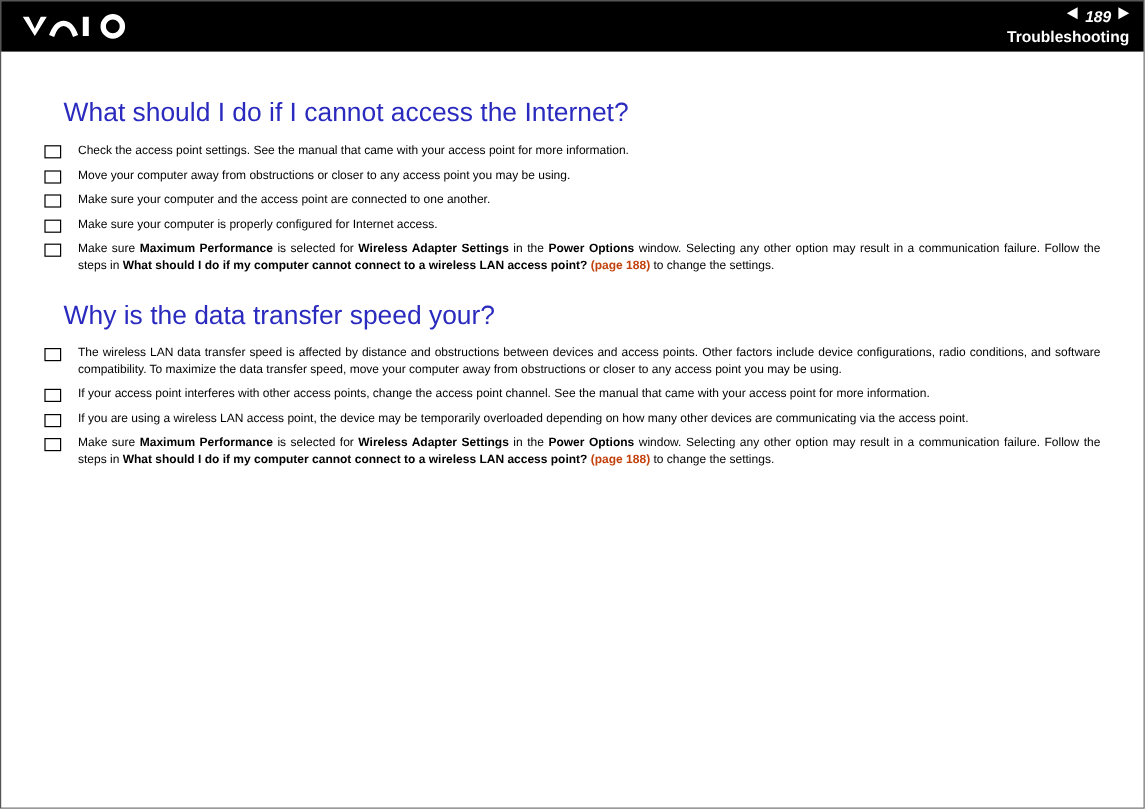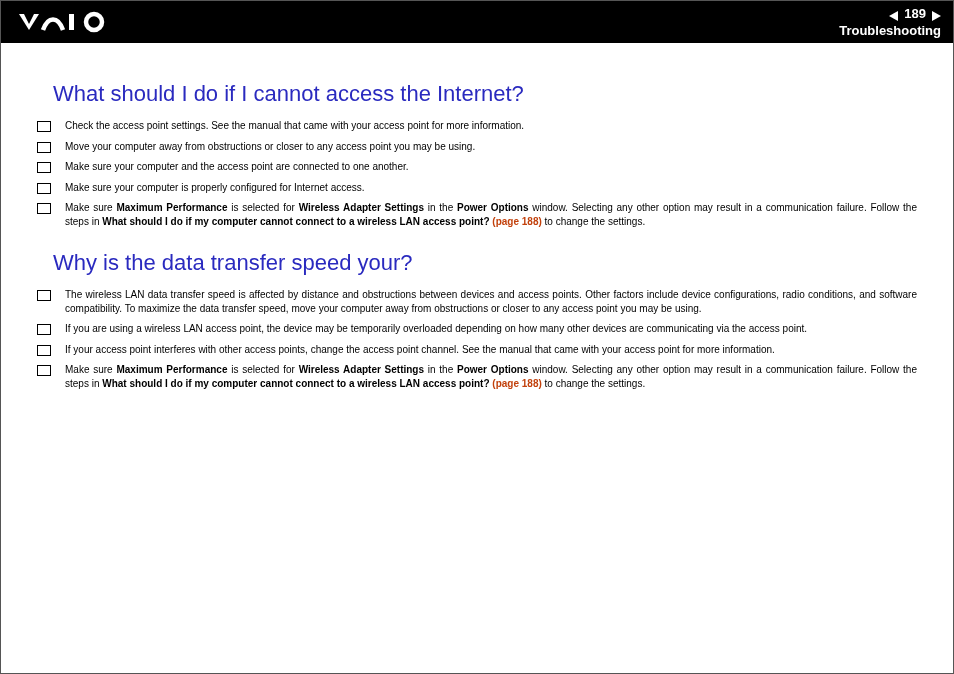--- a/index.html
+++ b/index.html
@@ -12,21 +12,21 @@
     height: 42px;
     width: 100%;
     display: flex;
     align-items: center;
     justify-content: space-between;
     padding: 0 12px;
   }
   .logo { display: flex; align-items: center; height: 100%; }
   .logo svg { height: 20px; }
   .header-right { display: flex; flex-direction: column; align-items: flex-end; gap: 2px; font-size: 12px; }
-  .page-nav { display: flex; align-items: flex-end; gap: 6px; font-weight: bold; font-size: 13px; }
+  .page-nav { display: flex; align-items: flex-start; gap: 6px; font-weight: bold; font-style: italic; font-size: 13px; }
   .nav-arrow { width: 0; height: 0; display: inline-block; }
   .nav-arrow.left { border-top: 5px solid transparent; border-bottom: 5px solid transparent; border-right: 9px solid #fff; }
   .nav-arrow.right { border-top: 5px solid transparent; border-bottom: 5px solid transparent; border-left: 9px solid #fff; }
   .section-label { font-weight: bold; font-size: 13px; }
 
   .content { padding: 38px 36px 0 36px; }
 
   h2.q { color: #2a2abf; font-weight: normal; font-size: 22px; margin-bottom: 12px; margin-left: 16px; }
 
   ul.bullets { list-style: none; margin: 0 0 22px 0; padding: 0; }
@@ -112,25 +112,25 @@
     </ul>
 
     <h2 class="q">Why is the data transfer speed your?</h2>
     <ul class="bullets">
       <li>
           <span class="marker"></span>
           <span class="txt">The wireless LAN data transfer speed is affected by distance and obstructions between devices and access points. Other factors include device configurations, radio conditions, and software compatibility. To maximize the data transfer speed, move your computer away from obstructions or closer to any access point you may be using.</span>
         </li>
       <li>
           <span class="marker"></span>
-          <span class="txt">If you are using a wireless LAN access point, the device may be temporarily overloaded depending on how many other devices are communicating via the access point.</span>
+          <span class="txt">If your access point interferes with other access points, change the access point channel. See the manual that came with your access point for more information.</span>
         </li>
       <li>
           <span class="marker"></span>
-          <span class="txt">If your access point interferes with other access points, change the access point channel. See the manual that came with your access point for more information.</span>
+          <span class="txt">If you are using a wireless LAN access point, the device may be temporarily overloaded depending on how many other devices are communicating via the access point.</span>
         </li>
       <li>
           <span class="marker"></span>
         <span class="txt">
           <span>Make sure </span><span class="b">Maximum Performance</span><span> is selected for </span><span class="b">Wireless Adapter Settings</span><span> in the </span><span class="b">Power Options</span><span> window. Selecting any other option may result in a communication failure. Follow the steps in </span><span class="b">What should I do if my computer cannot connect to a wireless LAN access point?</span><span class="link"> (page 188)</span><span> to change the settings.</span>
         </span>
       </li>
     </ul>
 
   </div>

